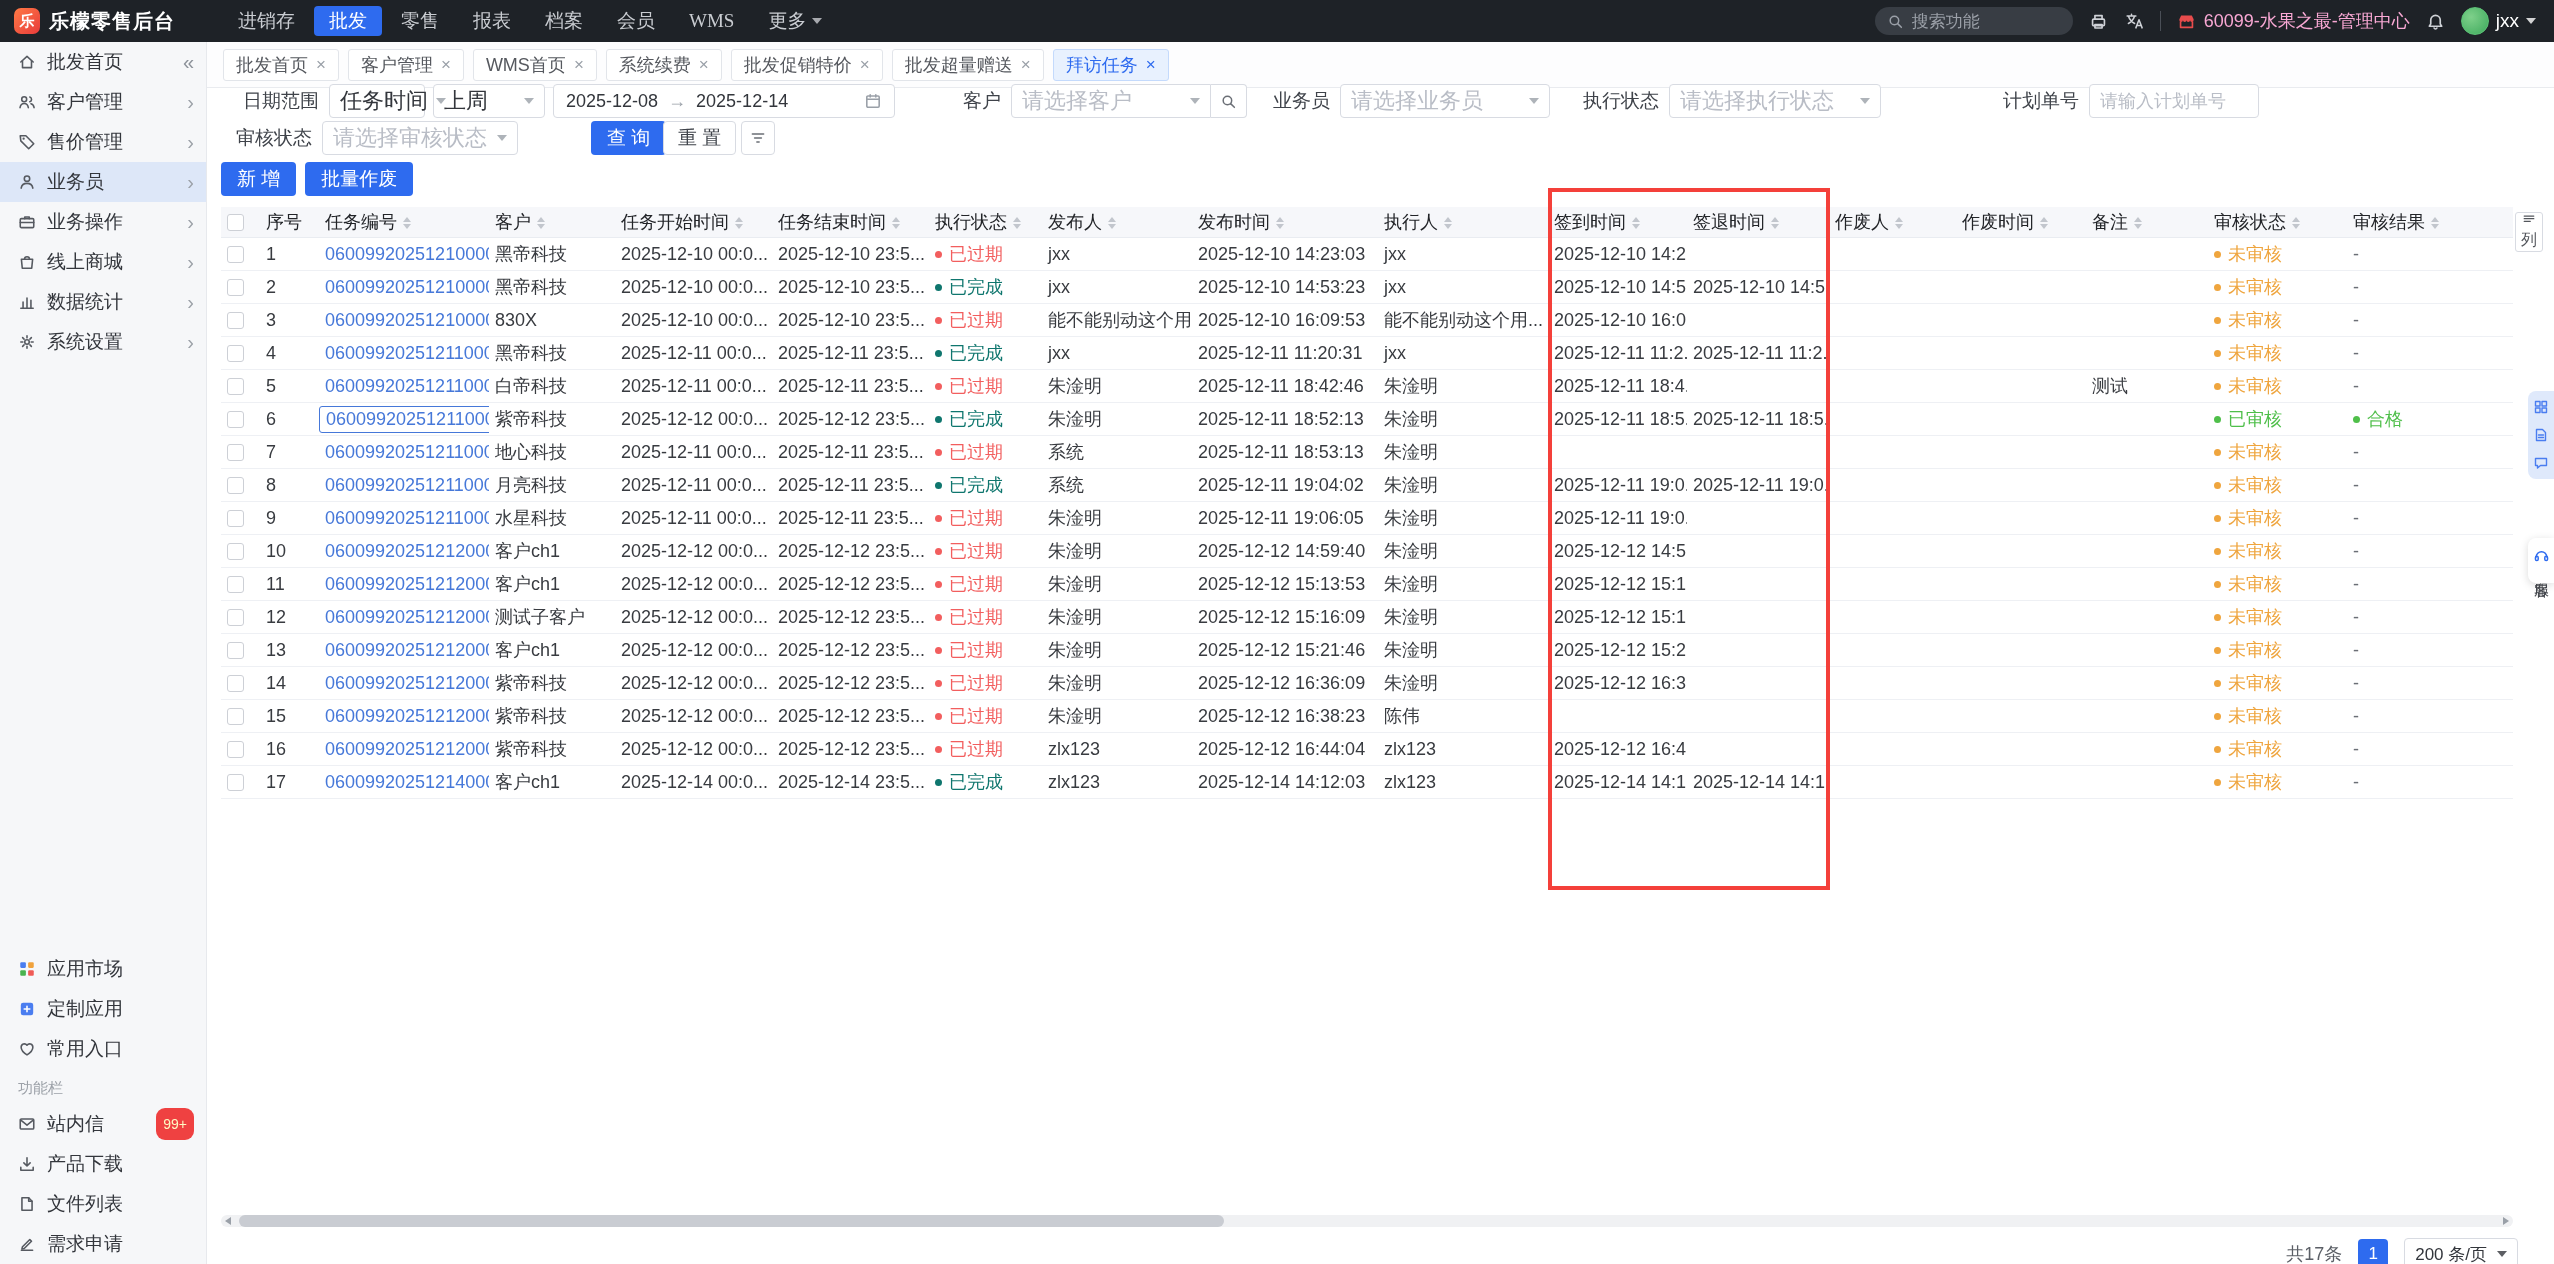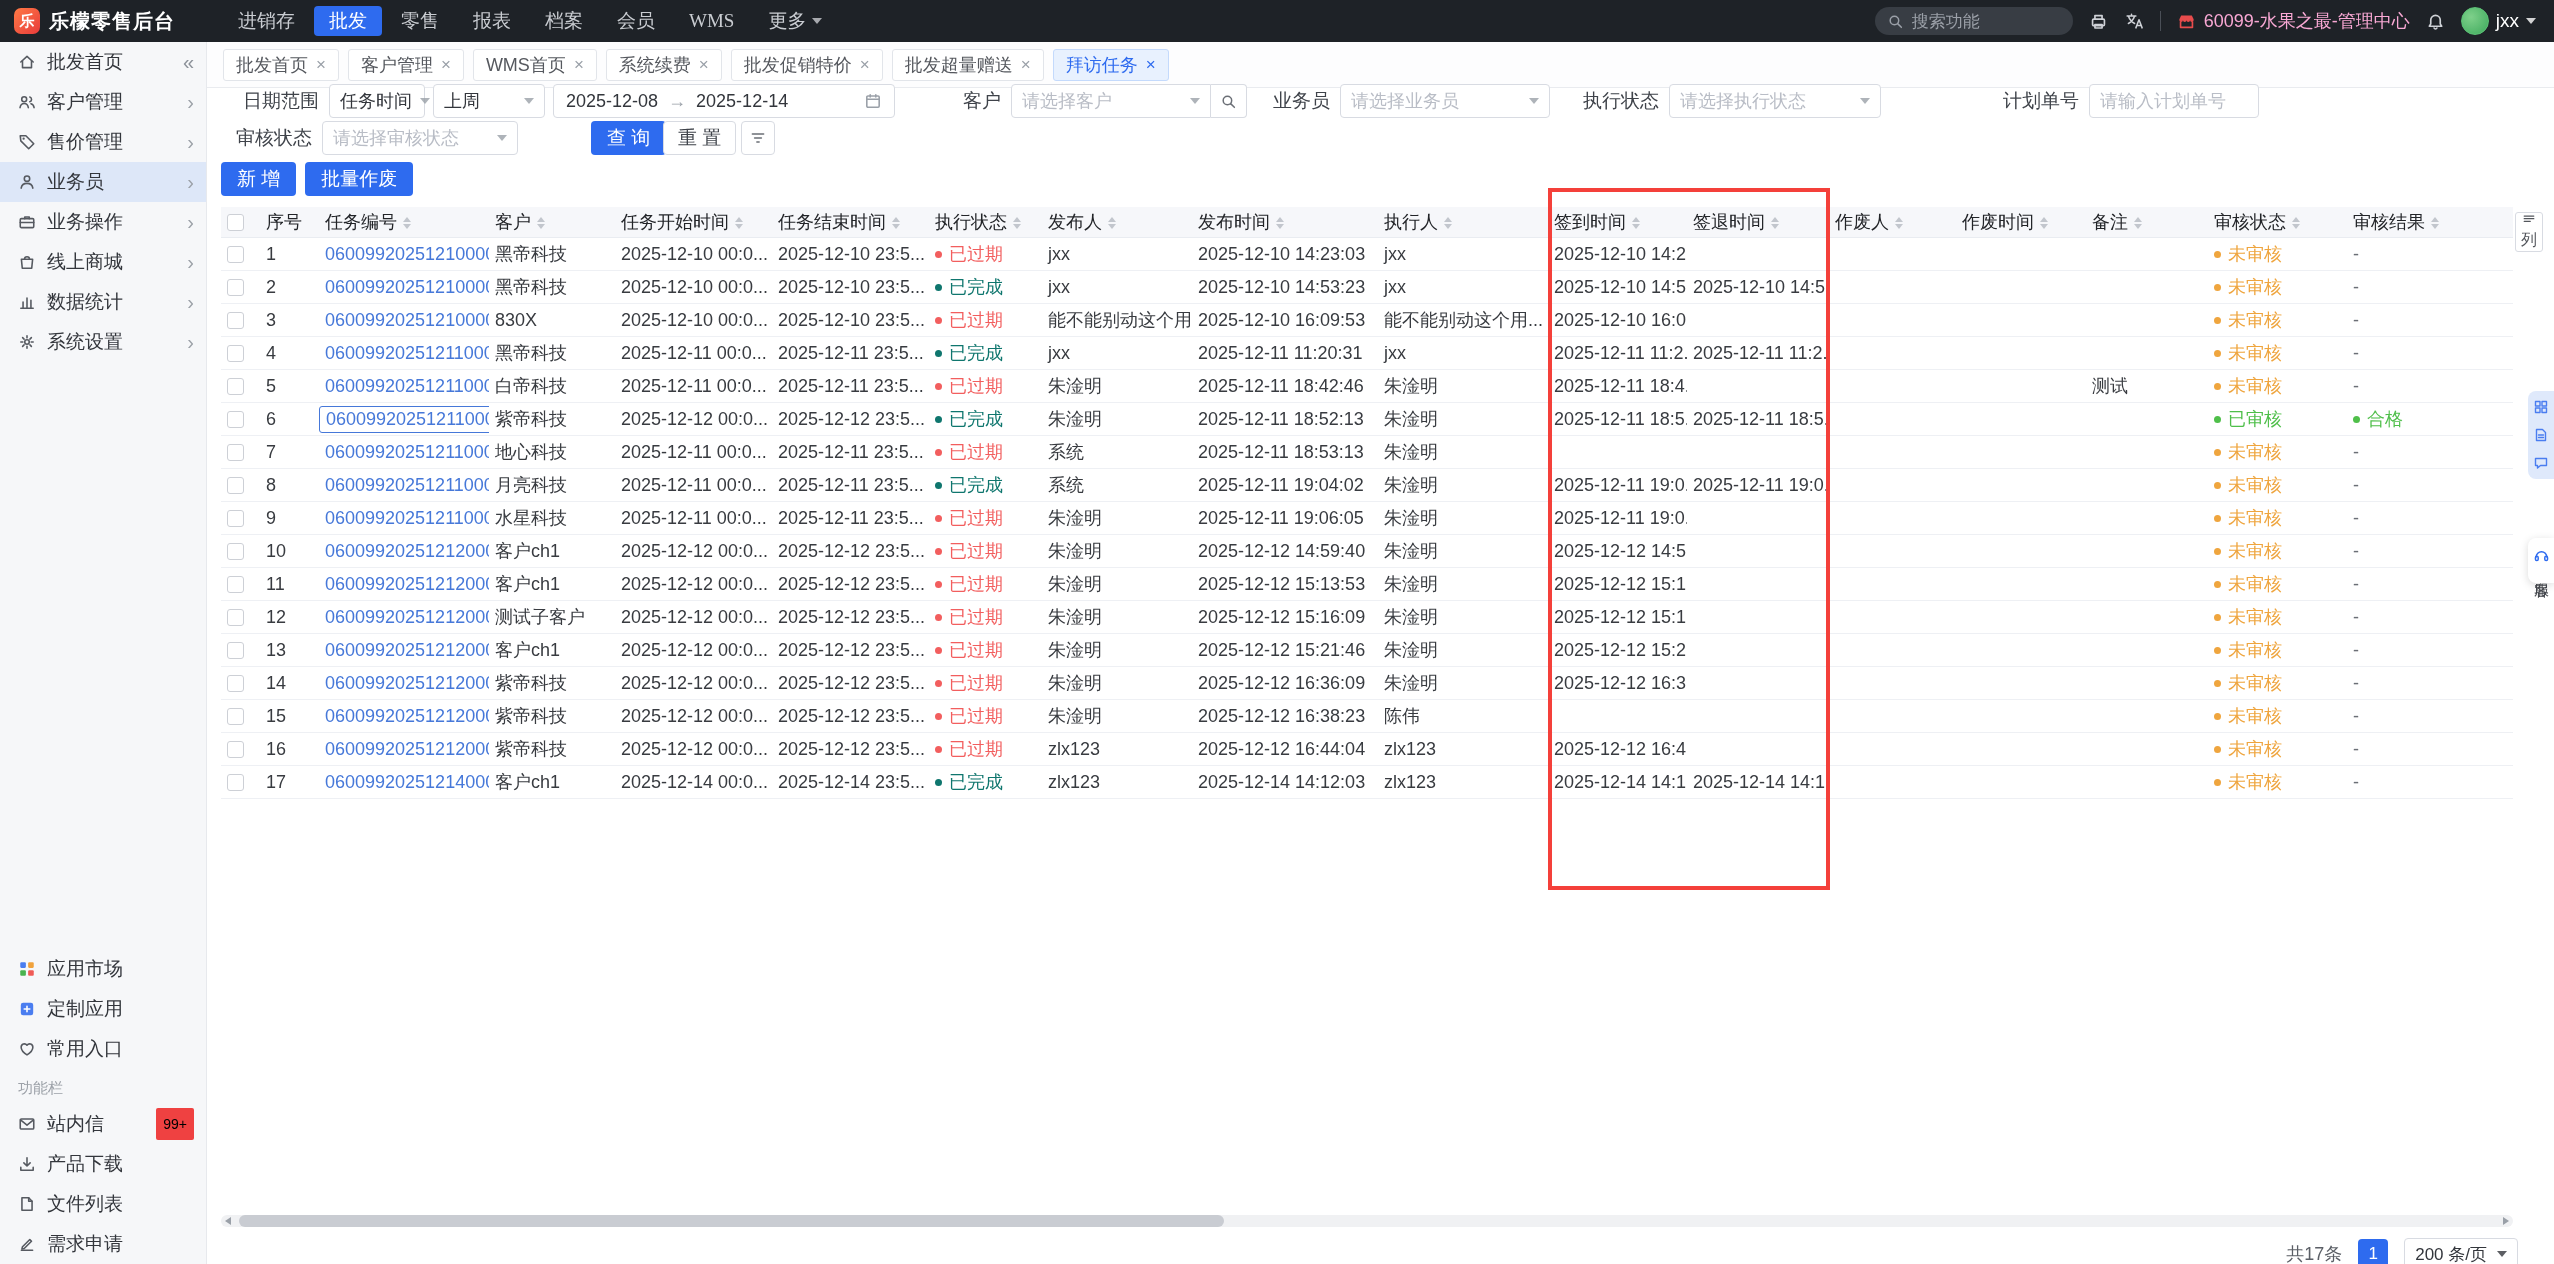--- a/index.html
+++ b/index.html
@@ -34,40 +34,40 @@
   
   .sidebar{position:absolute;left:0;top:42px;width:207px;height:1222px;background:#f6f7f9;
     border-right:1px solid #e7e9ed;display:flex;flex-direction:column;font-size:19px;color:#33363c;z-index:40;}
   .side-item{display:flex;align-items:center;gap:11px;height:40px;padding:0 12px 0 18px;cursor:pointer;white-space:nowrap;}
   .side-item .icn{color:#565a61;}
   .side-item.active{background:#dde7f8;}
   .side-arrow{margin-left:auto;color:#9ca1a8;font-size:20px;line-height:1;}
   .collapse-btn{margin-left:auto;color:#8c9199;font-size:20px;cursor:pointer;}
   .side-spacer{flex:1;}
   .side-section-label{padding:10px 18px 6px;font-size:15px;color:#9ca1a8;}
-  .badge{margin-left:auto;background:#ef4141;color:#000000;font-size:14px;border-radius:2px;padding:8px 7px;line-height:16px;}
+  .badge{margin-left:auto;background:#ef4141;color:#fef9c3;font-size:14px;border-radius:9px;padding:8px 7px;line-height:16px;}
 
   
   .main{position:absolute;left:207px;top:42px;width:2347px;height:1222px;background:#fff;overflow:hidden;}
 
   
   .tabbar{position:absolute;left:0;top:0;width:100%;height:46px;background:#fdfdfe;border-bottom:1px solid #e9ebef;
     display:flex;align-items:center;gap:9px;padding-left:16px;}
   .tab{display:flex;align-items:center;gap:8px;height:32px;padding:0 12px;border:1px solid #e2e5ea;border-radius:3px;
     background:#fff;color:#55585e;font-size:18px;cursor:pointer;white-space:nowrap;}
   .tab.active{background:#e8f1fe;border-color:#c4dafc;color:#2e6bef;}
   .tab .tab-close{font-size:17px;color:#9aa0a8;line-height:1;}
   .tab.active .tab-close{color:#2e6bef;}
 
   
   .f-row{position:absolute;left:0;height:34px;width:100%;}
   .f-group{position:absolute;top:0;display:flex;align-items:center;height:34px;}
   .f-label{font-size:19px;color:#3f434a;margin-right:10px;white-space:nowrap;}
   .sel{display:flex;align-items:center;justify-content:space-between;gap:8px;border:1px solid #d8dbe2;border-radius:4px;
-    height:34px;padding:14px 10px;background:#fff;font-size:18px;color:#b9bdc6;cursor:pointer;white-space:nowrap;}
+    height:34px;padding:14px 10px;background:#fff;font-size:22px;color:#b9bdc6;cursor:pointer;white-space:nowrap;}
   .sel .tri-down{border-top-color:#9aa0a8;}
   .sel.has-val{color:#33363c;}
   .range-box{display:flex;align-items:center;gap:10px;border:1px solid #d8dbe2;border-radius:4px;height:34px;
     padding:0 12px;background:#fff;font-size:18px;color:#33363c;}
   .range-sep{color:#9aa0a8;}
   .txt-input{border:1px solid #d8dbe2;border-radius:4px;height:34px;padding:0 10px;font-size:18px;color:#33363c;
     font-family:inherit;background:#fff;}
   .txt-input::placeholder{color:#b9bdc6;}
   .btn{display:inline-flex;align-items:center;justify-content:center;height:34px;border-radius:4px;font-size:19px;
     cursor:pointer;white-space:nowrap;border:none;font-family:inherit;}

